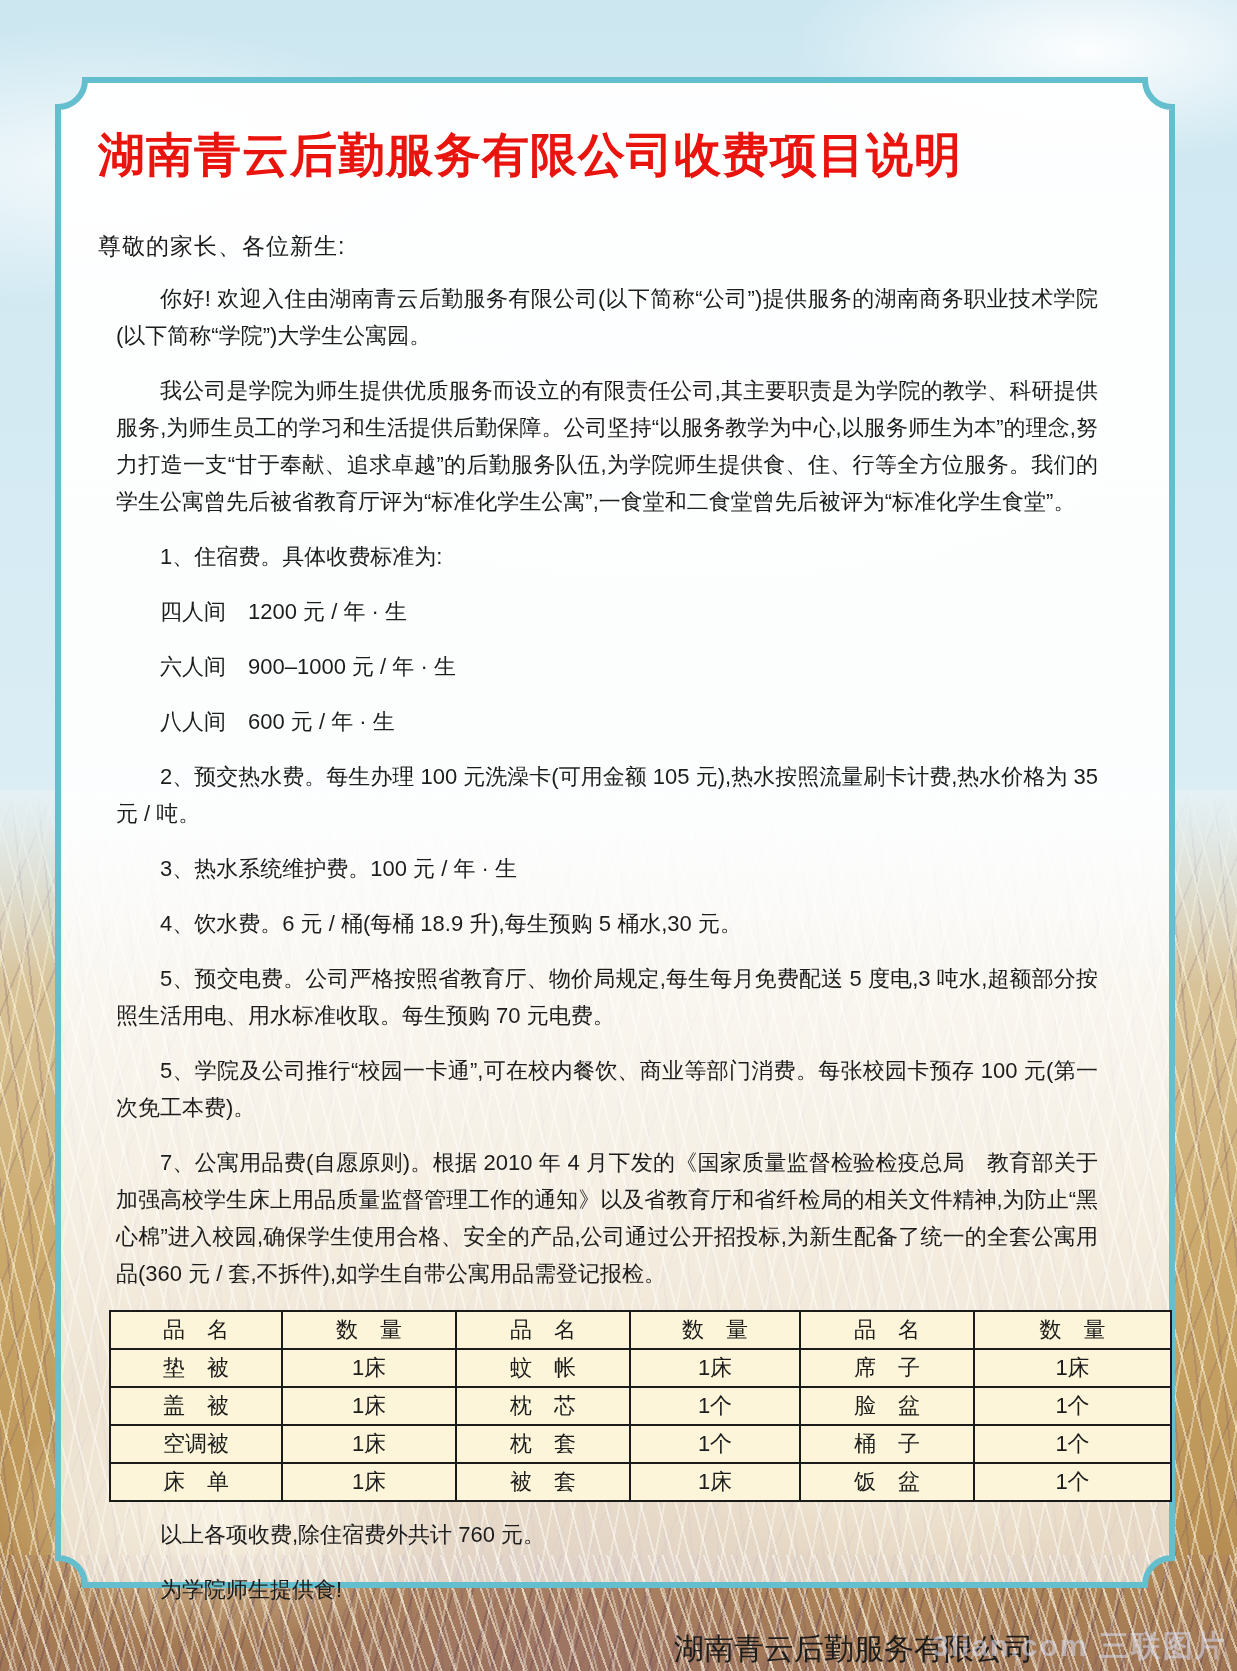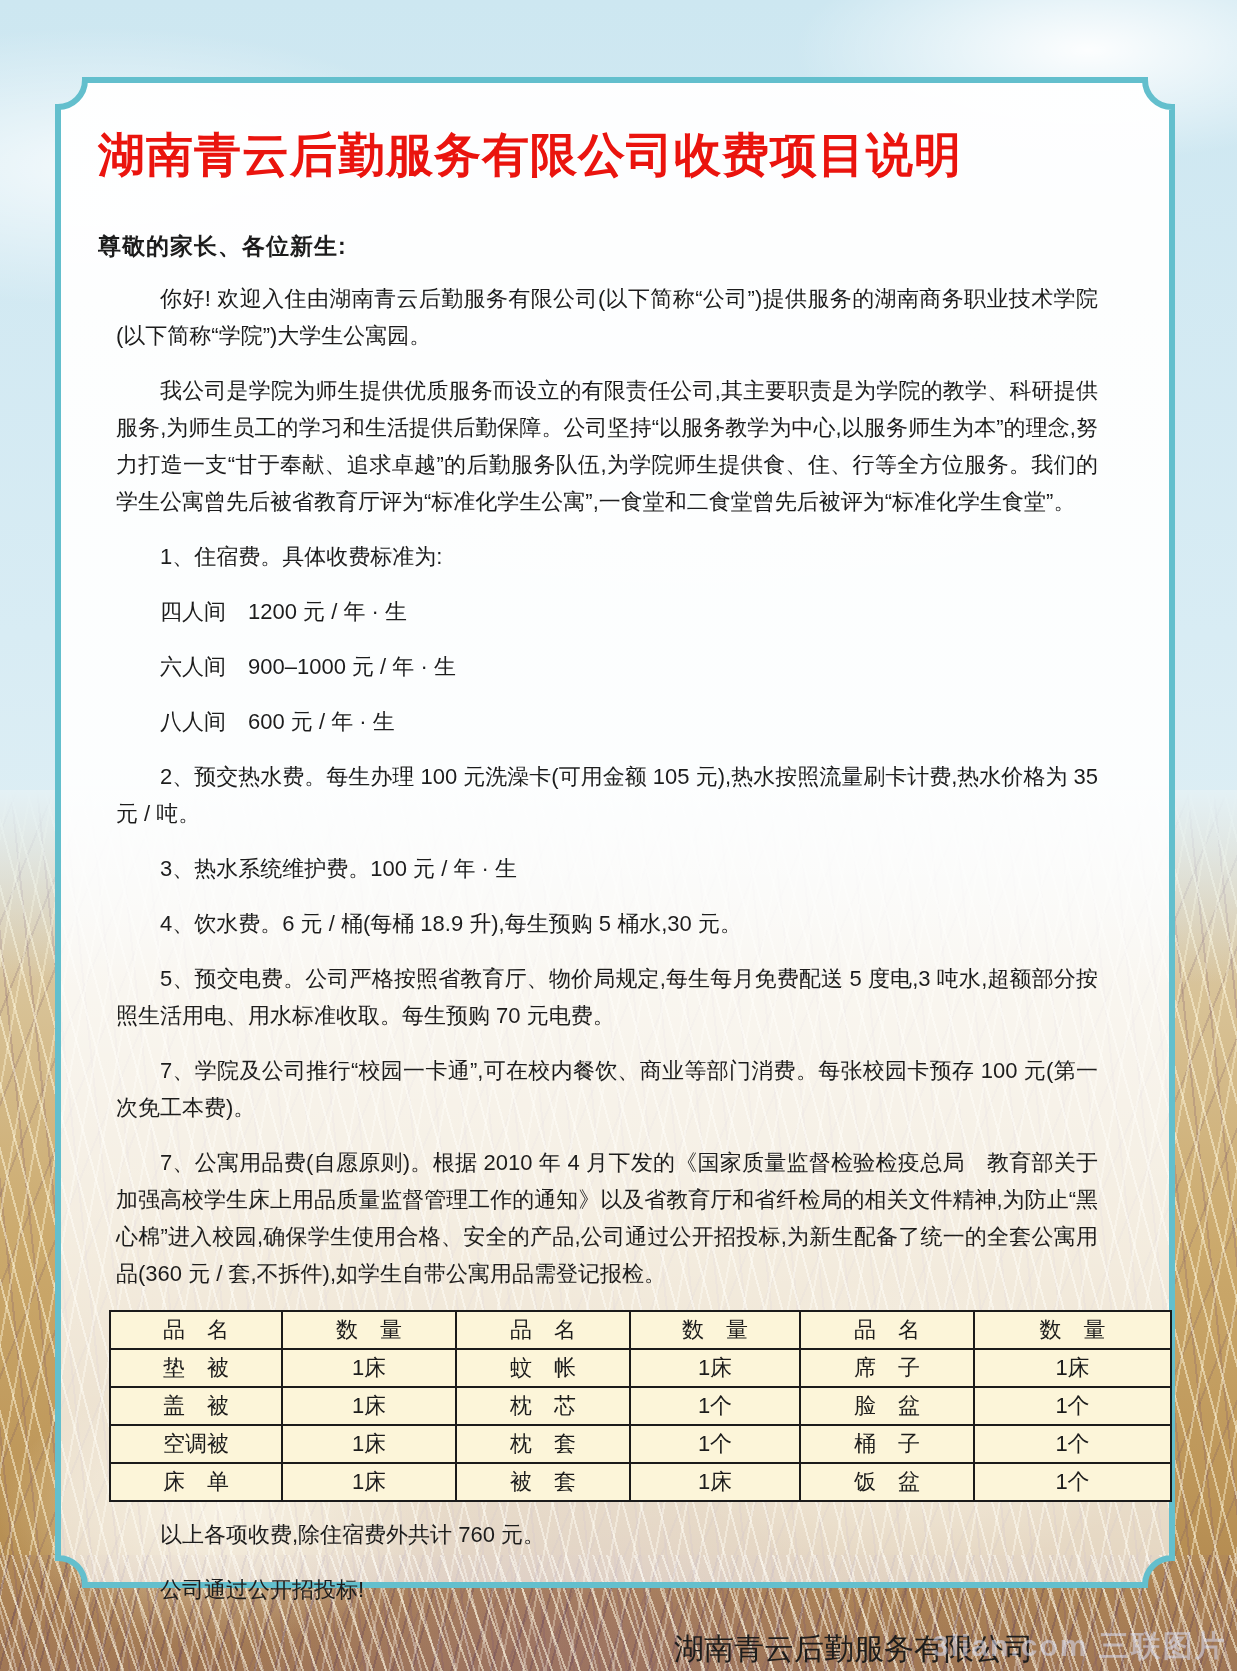--- a/index.html
+++ b/index.html
@@ -42,21 +42,21 @@
   
   .content{
     position:absolute;left:58px;top:80px;width:1114px;height:1505px;
     box-sizing:border-box;padding:0 56px 0 40px;
   }
   .title{
     margin:44px 0 0 0;
     font-size:47px;font-weight:900;letter-spacing:1px;color:#ea140e;
   }
   .salutation{
-    margin:44px 0 0 0;font-size:23px;font-weight:bold;letter-spacing:1px;
+    margin:44px 0 0 0;font-size:23px;font-weight:normal;letter-spacing:1px;
   }
   .para,.sub{
     font-size:22px;line-height:37px;text-indent:2em;margin:18px;
   }
   .para{text-align:justify;}
   
   table.items{
     border-collapse:collapse;table-layout:fixed;width:1061px;
     margin:10px 0 0 11px;
   }
@@ -101,21 +101,21 @@
   <div class="para">你好! 欢迎入住由湖南青云后勤服务有限公司(以下简称“公司”)提供服务的湖南商务职业技术学院(以下简称“学院”)大学生公寓园。</div>
   <div class="para">我公司是学院为师生提供优质服务而设立的有限责任公司,其主要职责是为学院的教学、科研提供服务,为师生员工的学习和生活提供后勤保障。公司坚持“以服务教学为中心,以服务师生为本”的理念,努力打造一支“甘于奉献、追求卓越”的后勤服务队伍,为学院师生提供食、住、行等全方位服务。我们的学生公寓曾先后被省教育厅评为“标准化学生公寓”,一食堂和二食堂曾先后被评为“标准化学生食堂”。</div>
   <div class="para">1、住宿费。具体收费标准为:</div>
   <div class="sub">四人间　1200 元 / 年 · 生</div>
   <div class="sub">六人间　900–1000 元 / 年 · 生</div>
   <div class="sub">八人间　600 元 / 年 · 生</div>
   <div class="para">2、预交热水费。每生办理 100 元洗澡卡(可用金额 105 元),热水按照流量刷卡计费,热水价格为 35 元 / 吨。</div>
   <div class="para">3、热水系统维护费。100 元 / 年 · 生</div>
   <div class="para">4、饮水费。6 元 / 桶(每桶 18.9 升),每生预购 5 桶水,30 元。</div>
   <div class="para">5、预交电费。公司严格按照省教育厅、物价局规定,每生每月免费配送 5 度电,3 吨水,超额部分按照生活用电、用水标准收取。每生预购 70 元电费。</div>
-  <div class="para">7、学院及公司推行“校园一卡通”,可在校内餐饮、商业等部门消费。每张校园卡预存 100 元(第一次免工本费)。</div>
+  <div class="para">5、学院及公司推行“校园一卡通”,可在校内餐饮、商业等部门消费。每张校园卡预存 100 元(第一次免工本费)。</div>
   <div class="para">7、公寓用品费(自愿原则)。根据 2010 年 4 月下发的《国家质量监督检验检疫总局　教育部关于加强高校学生床上用品质量监督管理工作的通知》以及省教育厅和省纤检局的相关文件精神,为防止“黑心棉”进入校园,确保学生使用合格、安全的产品,公司通过公开招投标,为新生配备了统一的全套公寓用品(360 元 / 套,不拆件),如学生自带公寓用品需登记报检。</div>
 
   <table class="items">
     <colgroup>
       <col style="width:172px">
         <col style="width:174px">
         <col style="width:174px">
       <col style="width:170px">
         <col style="width:174px">
         <col style="width:197px">
@@ -158,20 +158,20 @@
         <td>1床</td>
         <td>被　套</td>
         <td>1床</td>
         <td>饭　盆</td>
         <td>1个</td>
       </tr>
     </tbody>
   </table>
 
   <div class="para closing">以上各项收费,除住宿费外共计 760 元。</div>
-  <div class="para">公司通过公开招投标!</div>
+  <div class="para">为学院师生提供食!</div>
 
   <div class="signature-block">
     <div>湖南青云后勤服务有限公司</div>
   </div>
 </div>
 
 <div class="watermark">3lian.com 三联图片</div>
 
 </body></html>

